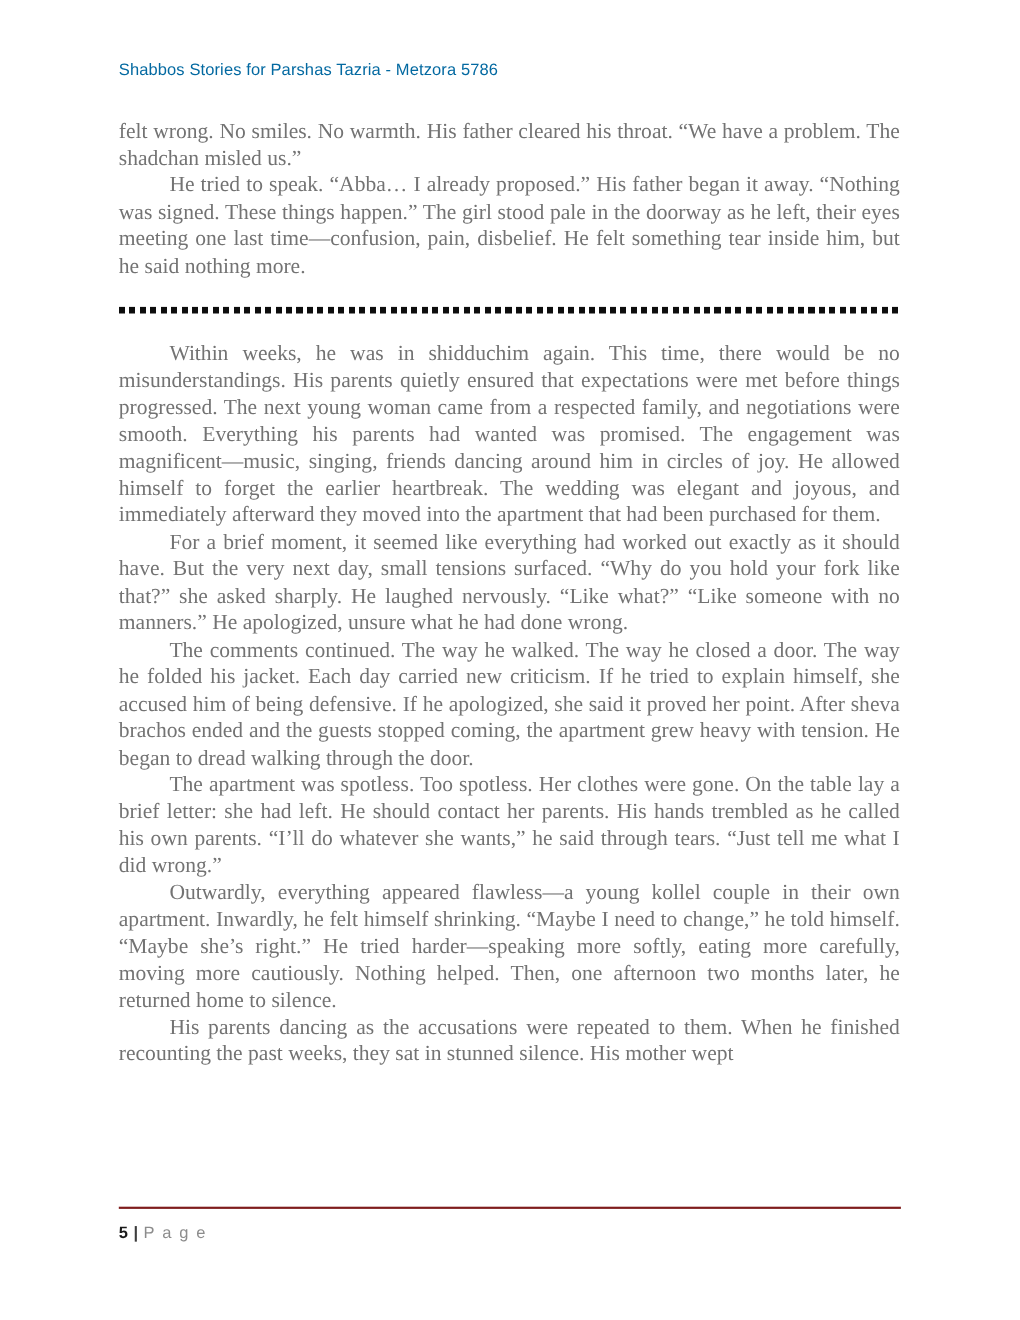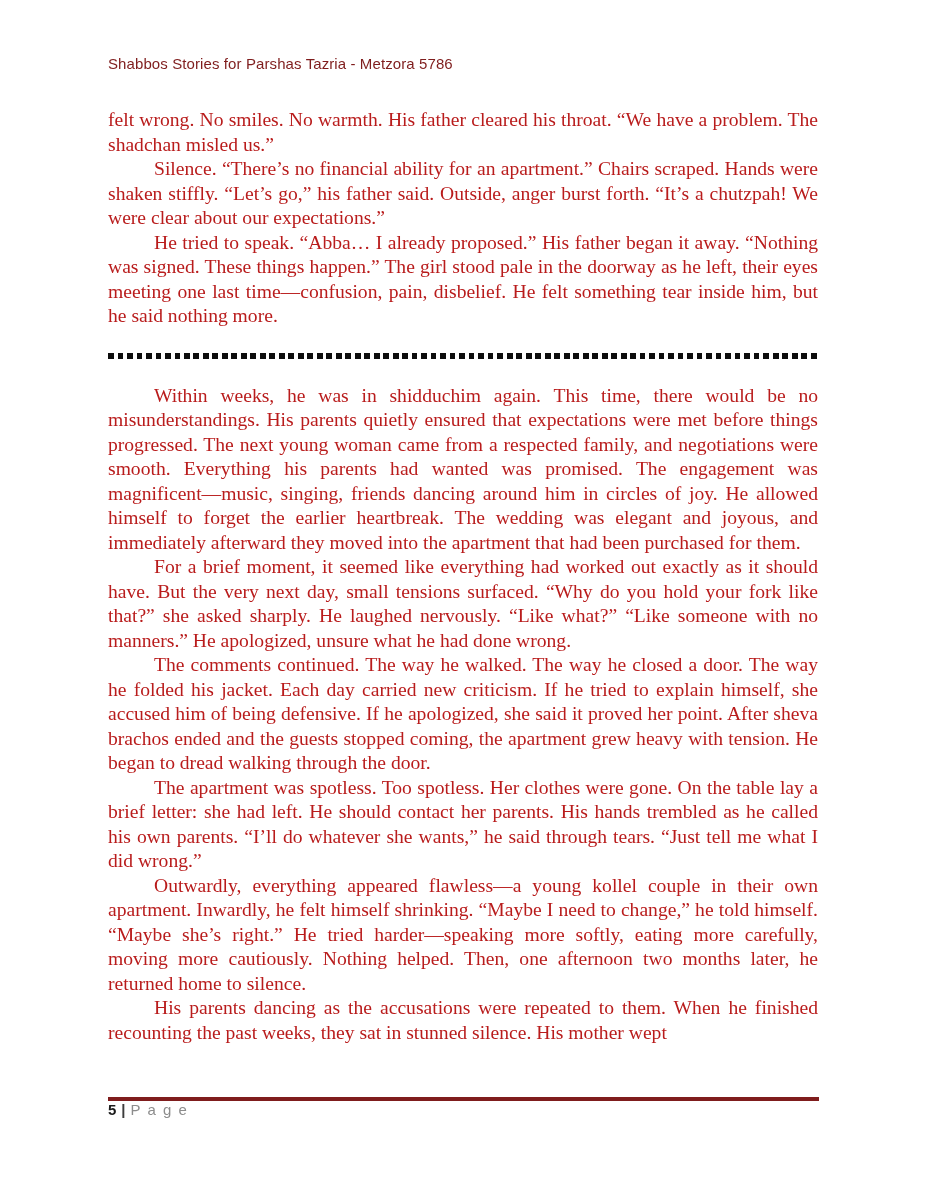--- a/index.html
+++ b/index.html
@@ -15,34 +15,34 @@
     overflow: hidden;
   }
   
   .doc-header {
     position: absolute;
     left: 108px;
     top: 55px;
     font-family: "Liberation Sans", sans-serif;
     font-size: 15px;
     font-weight: 500;
-    color: #7f1d1d;
+    color: #0369a1;
     letter-spacing: 0.1px;
     white-space: nowrap;
   }
   
   .doc-body {
     position: absolute;
     left: 108px;
     top: 108px;
     width: 710px;
     font-family: "Liberation Serif", "DejaVu Serif", serif;
     font-size: 19.6px;
     line-height: 24.5px;
-    color: #b91c1c;
+    color: #737373;
     text-align: justify;
     text-justify: inter-word;
   }
   .para {
     margin: 0;
     text-indent: 46px;
   }
   .para.continuation {
     text-indent: 0;
   }
@@ -55,22 +55,22 @@
       #0d0d0d 0px, #0d0d0d 5.5px,
       transparent 5.5px, transparent 9.5px
     );
   }
   
   .doc-footer {
     position: absolute;
     left: 108px;
     top: 1097px;
     width: 711px;
-    border-top: 4px solid #7f1d1d;
-    padding-top: 0;
+    border-top: 2px solid #7f1d1d;
+    padding-top: 13px;
     font-family: "Liberation Sans", sans-serif;
     font-size: 15px;
     white-space: nowrap;
   }
   .page-num {
     font-weight: bold;
     color: #1a1a1a;
   }
   .footer-sep {
     font-weight: bold;
@@ -86,21 +86,20 @@
 <body>
 
 <div class="page">
 
   <div class="doc-header">
     <span>Shabbos Stories for Parshas Tazria - Metzora 5786</span>
   </div>
 
   <div class="doc-body">
     <p class="para continuation">felt wrong. No smiles. No warmth. His father cleared his throat. “We have a problem. The shadchan misled us.”</p>
-    <p class="para">Silence. “There’s no financial ability for an apartment.” Chairs scraped. Hands were shaken stiffly. “Let’s go,” his father said. Outside, anger burst forth. “It’s a chutzpah! We were clear about our expectations.”</p>
     <p class="para">He tried to speak. “Abba… I already proposed.” His father began it away. “Nothing was signed. These things happen.” The girl stood pale in the doorway as he left, their eyes meeting one last time—confusion, pain, disbelief. He felt something tear inside him, but he said nothing more.</p>
 
     <div class="dotted-divider"></div>
 
     <p class="para">Within weeks, he was in shidduchim again. This time, there would be no misunderstandings. His parents quietly ensured that expectations were met before things progressed. The next young woman came from a respected family, and negotiations were smooth. Everything his parents had wanted was promised. The engagement was magnificent—music, singing, friends dancing around him in circles of joy. He allowed himself to forget the earlier heartbreak. The wedding was elegant and joyous, and immediately afterward they moved into the apartment that had been purchased for them.</p>
     <p class="para">For a brief moment, it seemed like everything had worked out exactly as it should have. But the very next day, small tensions surfaced. “Why do you hold your fork like that?” she asked sharply. He laughed nervously. “Like what?” “Like someone with no manners.” He apologized, unsure what he had done wrong.</p>
     <p class="para">The comments continued. The way he walked. The way he closed a door. The way he folded his jacket. Each day carried new criticism. If he tried to explain himself, she accused him of being defensive. If he apologized, she said it proved her point. After sheva brachos ended and the guests stopped coming, the apartment grew heavy with tension. He began to dread walking through the door.</p>
     <p class="para">The apartment was spotless. Too spotless. Her clothes were gone. On the table lay a brief letter: she had left. He should contact her parents. His hands trembled as he called his own parents. “I’ll do whatever she wants,” he said through tears. “Just tell me what I did wrong.”</p>
     <p class="para">Outwardly, everything appeared flawless—a young kollel couple in their own apartment. Inwardly, he felt himself shrinking. “Maybe I need to change,” he told himself. “Maybe she’s right.” He tried harder—speaking more softly, eating more carefully, moving more cautiously. Nothing helped. Then, one afternoon two months later, he returned home to silence.</p>
     <p class="para">His parents dancing as the accusations were repeated to them. When he finished recounting the past weeks, they sat in stunned silence. His mother wept</p>

